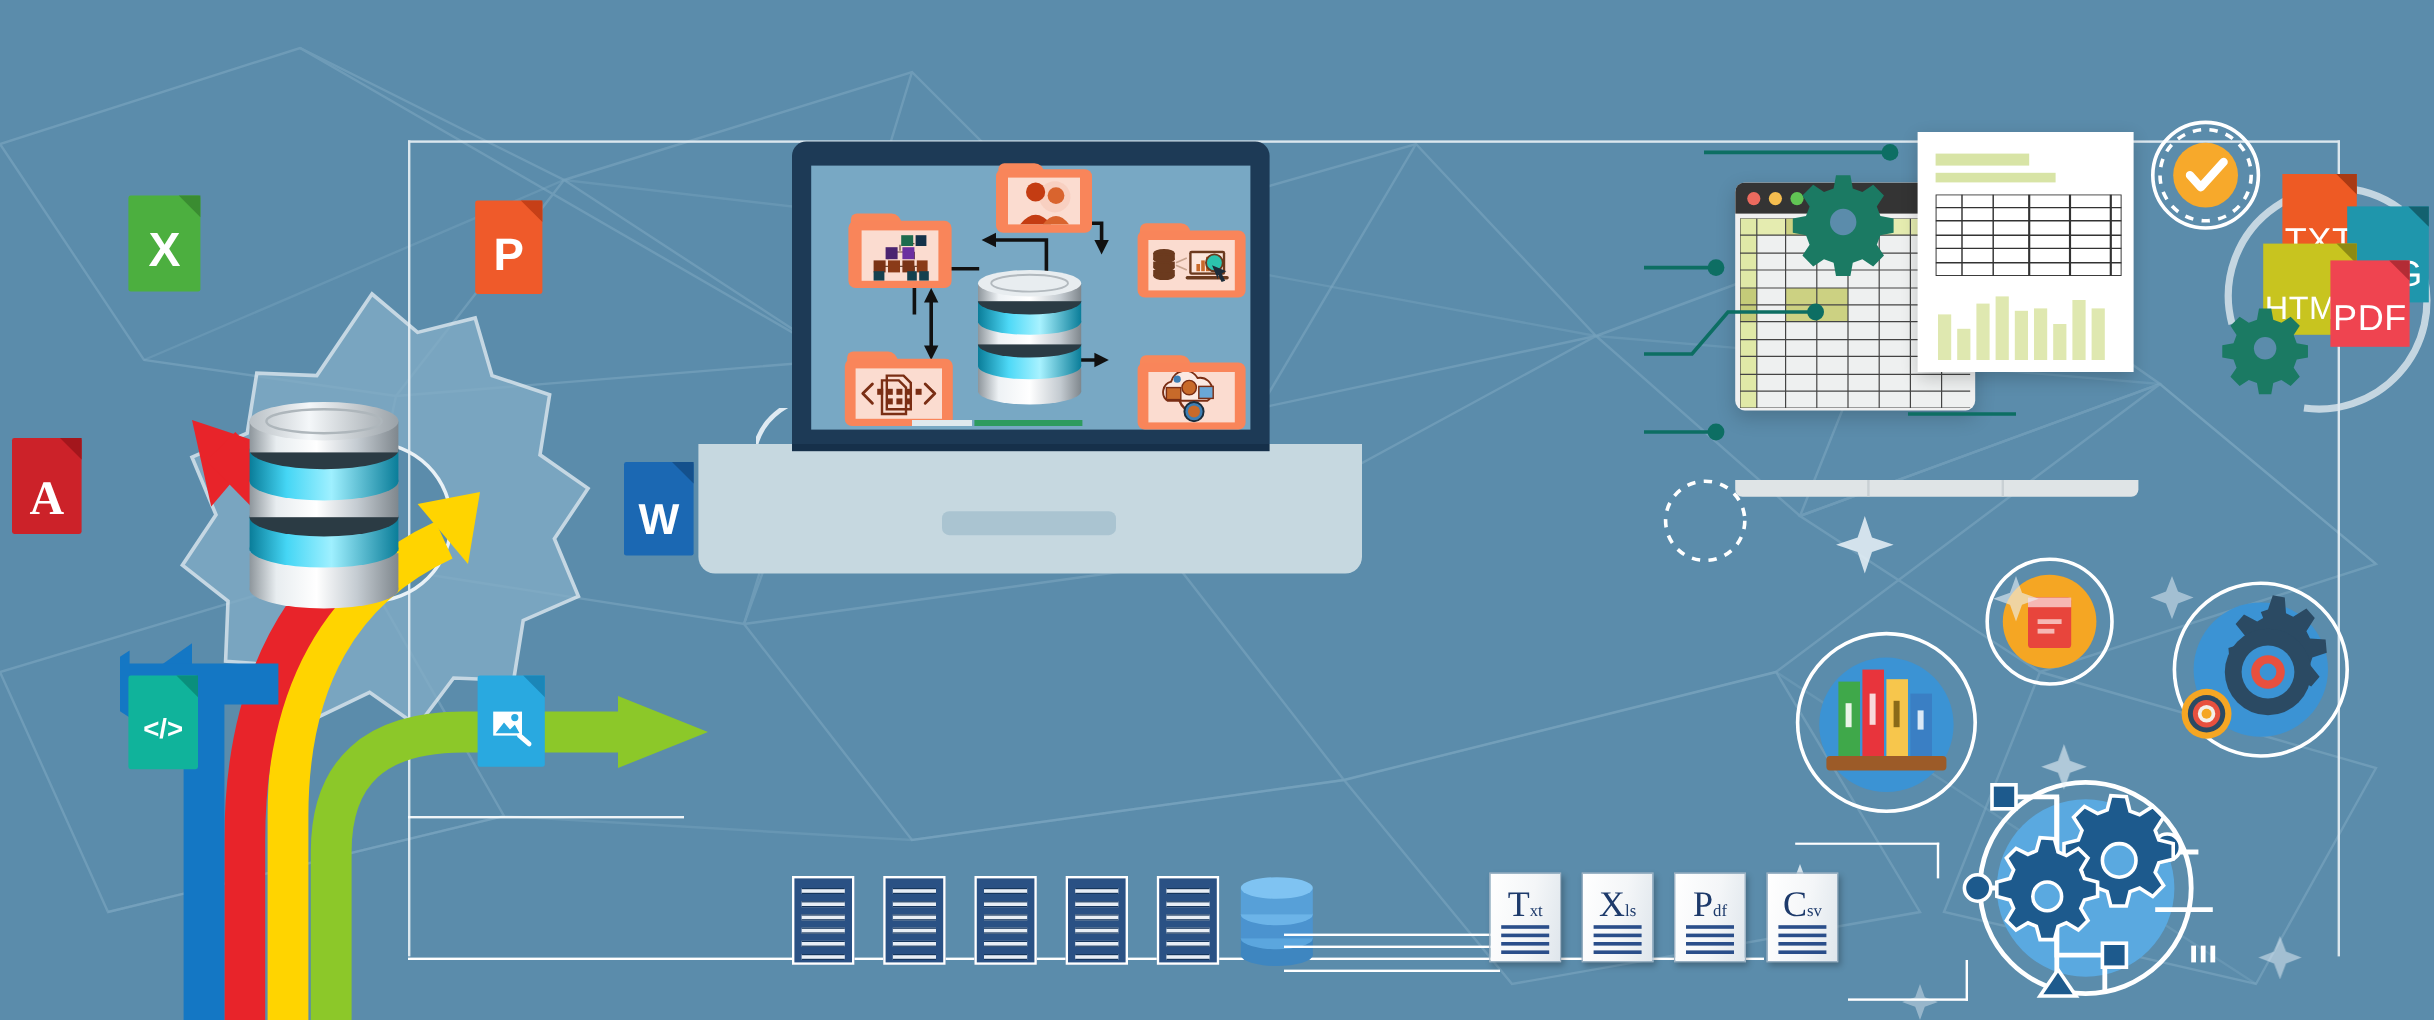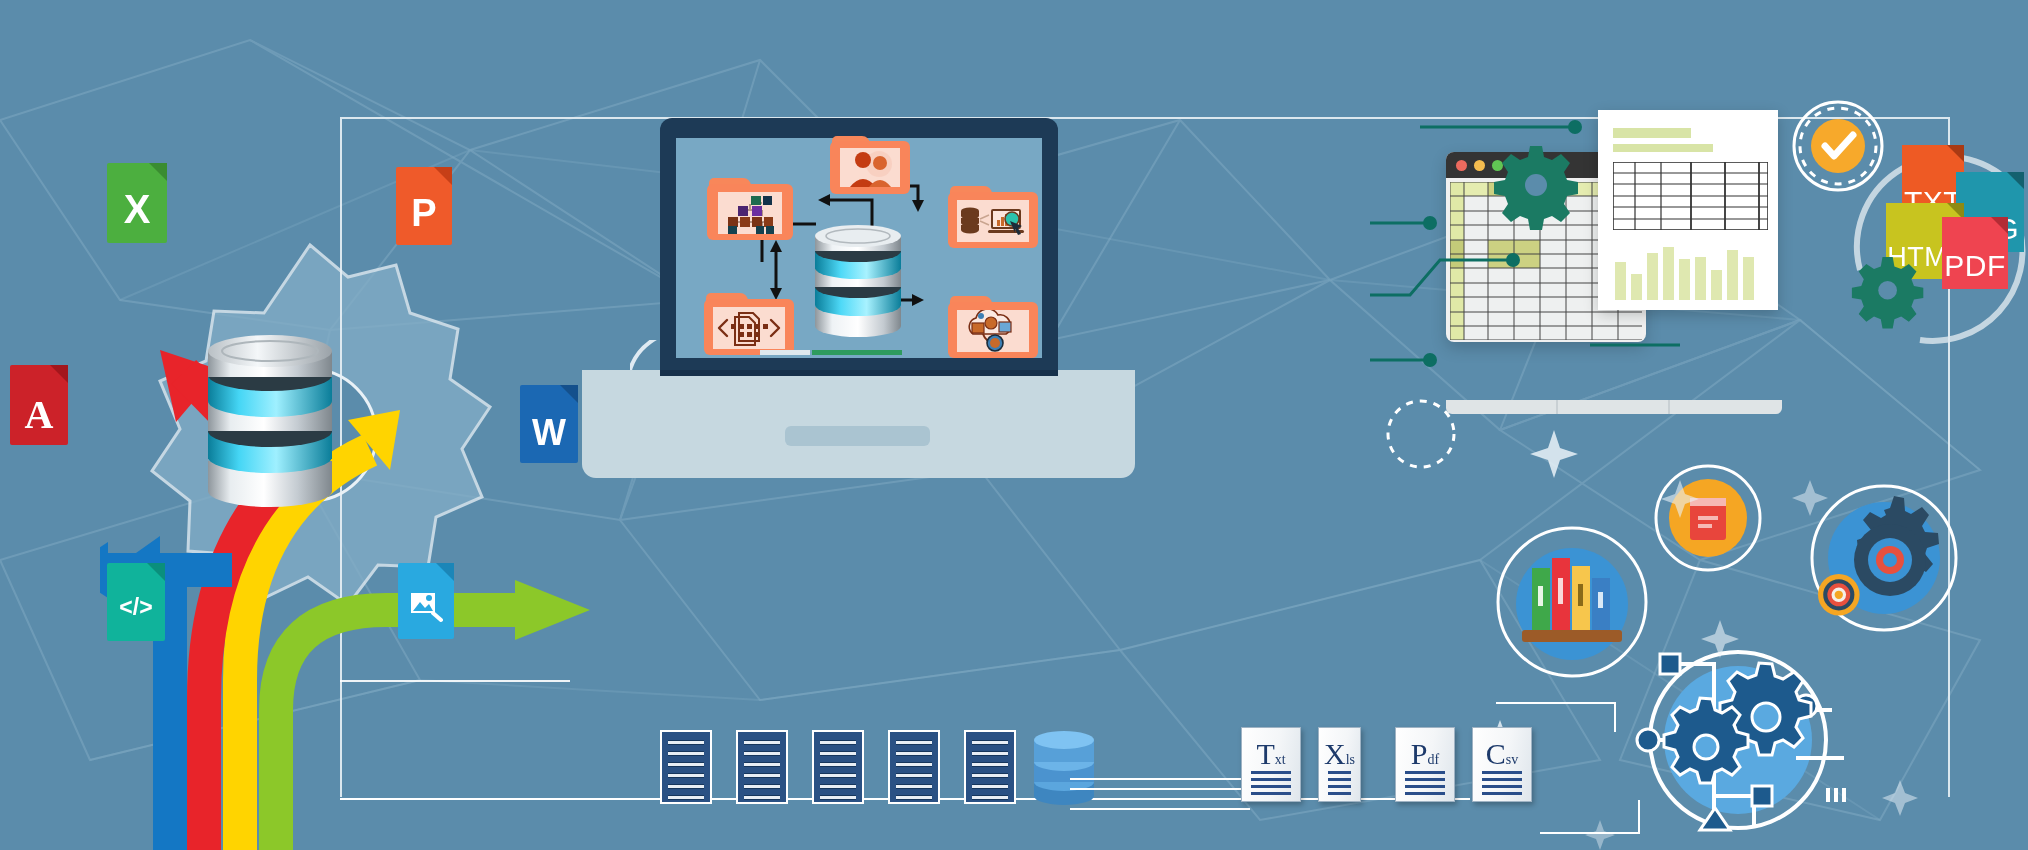--- a/index.html
+++ b/index.html
@@ -665,21 +665,21 @@
 
   <div class="docicon" style="left:1241px;top:727px;width:60px;height:75px;">
     <div class="ttl">
       <span class="big">T</span><span class="sm">xt</span>
     </div>
     <div class="ln" style="top:43px;"></div>
     <div class="ln" style="top:50px;"></div>
     <div class="ln" style="top:57px;"></div>
     <div class="ln" style="top:64px;"></div>
   </div>
-  <div class="docicon" style="left:1318px;top:727px;width:43px;height:75px;">
+  <div class="docicon" style="left:1318px;top:727px;width:60px;height:75px;">
     <div class="ttl">
       <span class="big">X</span><span class="sm">ls</span>
     </div>
     <div class="ln" style="top:43px;"></div>
     <div class="ln" style="top:50px;"></div>
     <div class="ln" style="top:57px;"></div>
     <div class="ln" style="top:64px;"></div>
   </div>
   <div class="docicon" style="left:1395px;top:727px;width:60px;height:75px;">
     <div class="ttl">

